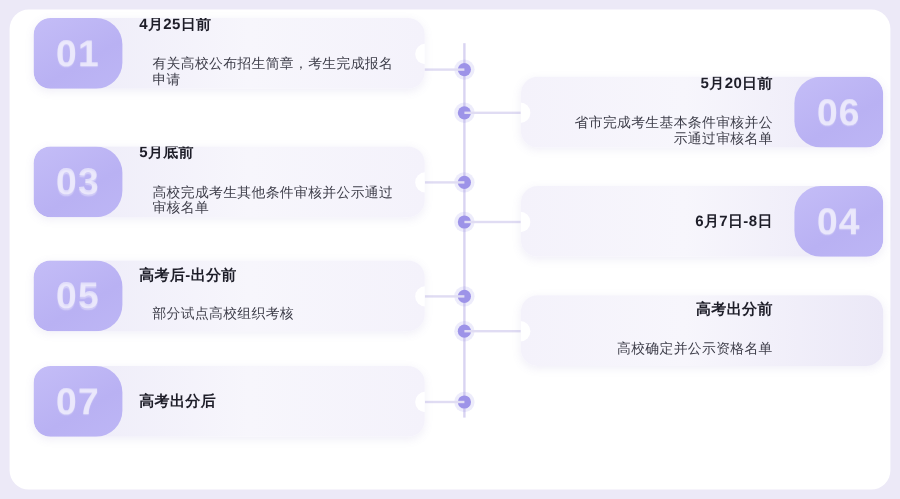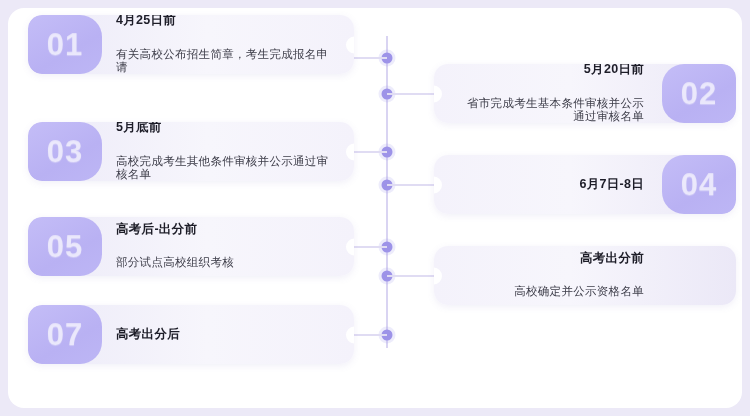--- a/index.html
+++ b/index.html
@@ -118,20 +118,21 @@
     letter-spacing: .3px;
     line-height: 1.1;
   }
 
   .c-desc {
     font-size: 11.5px;
     font-weight: 400;
     color: #3c3c48;
     letter-spacing: .3px;
     line-height: 1.2;
+    margin-left: 11px;
   }
 
   
   .notch {
     position: absolute;
     width: 17px;
     height: 17px;
     border-radius: 50%;
     background: #ffffff;
     top: 50%;
@@ -168,21 +169,21 @@
     <div class="card left" style="left:20px; top:7px; width:326px; height:59px">
       <div class="badge">01</div>
       <div class="body">
         <div class="c-title">4月25日前</div>
         <div class="c-desc">有关高校公布招生简章，考生完成报名申请</div>
       </div>
       <div class="notch"></div>
     </div>
 
     <div class="card right" style="left:426px; top:56px; width:302px; height:59px">
-      <div class="badge">02</div>
+      <div class="badge">06</div>
       <div class="body">
         <div class="c-title">5月20日前</div>
         <div class="c-desc">省市完成考生基本条件审核并公示通过审核名单</div>
       </div>
       <div class="notch"></div>
     </div>
 
     <div class="card left" style="left:20px; top:114px; width:326px; height:59px">
       <div class="badge">03</div>
       <div class="body">

